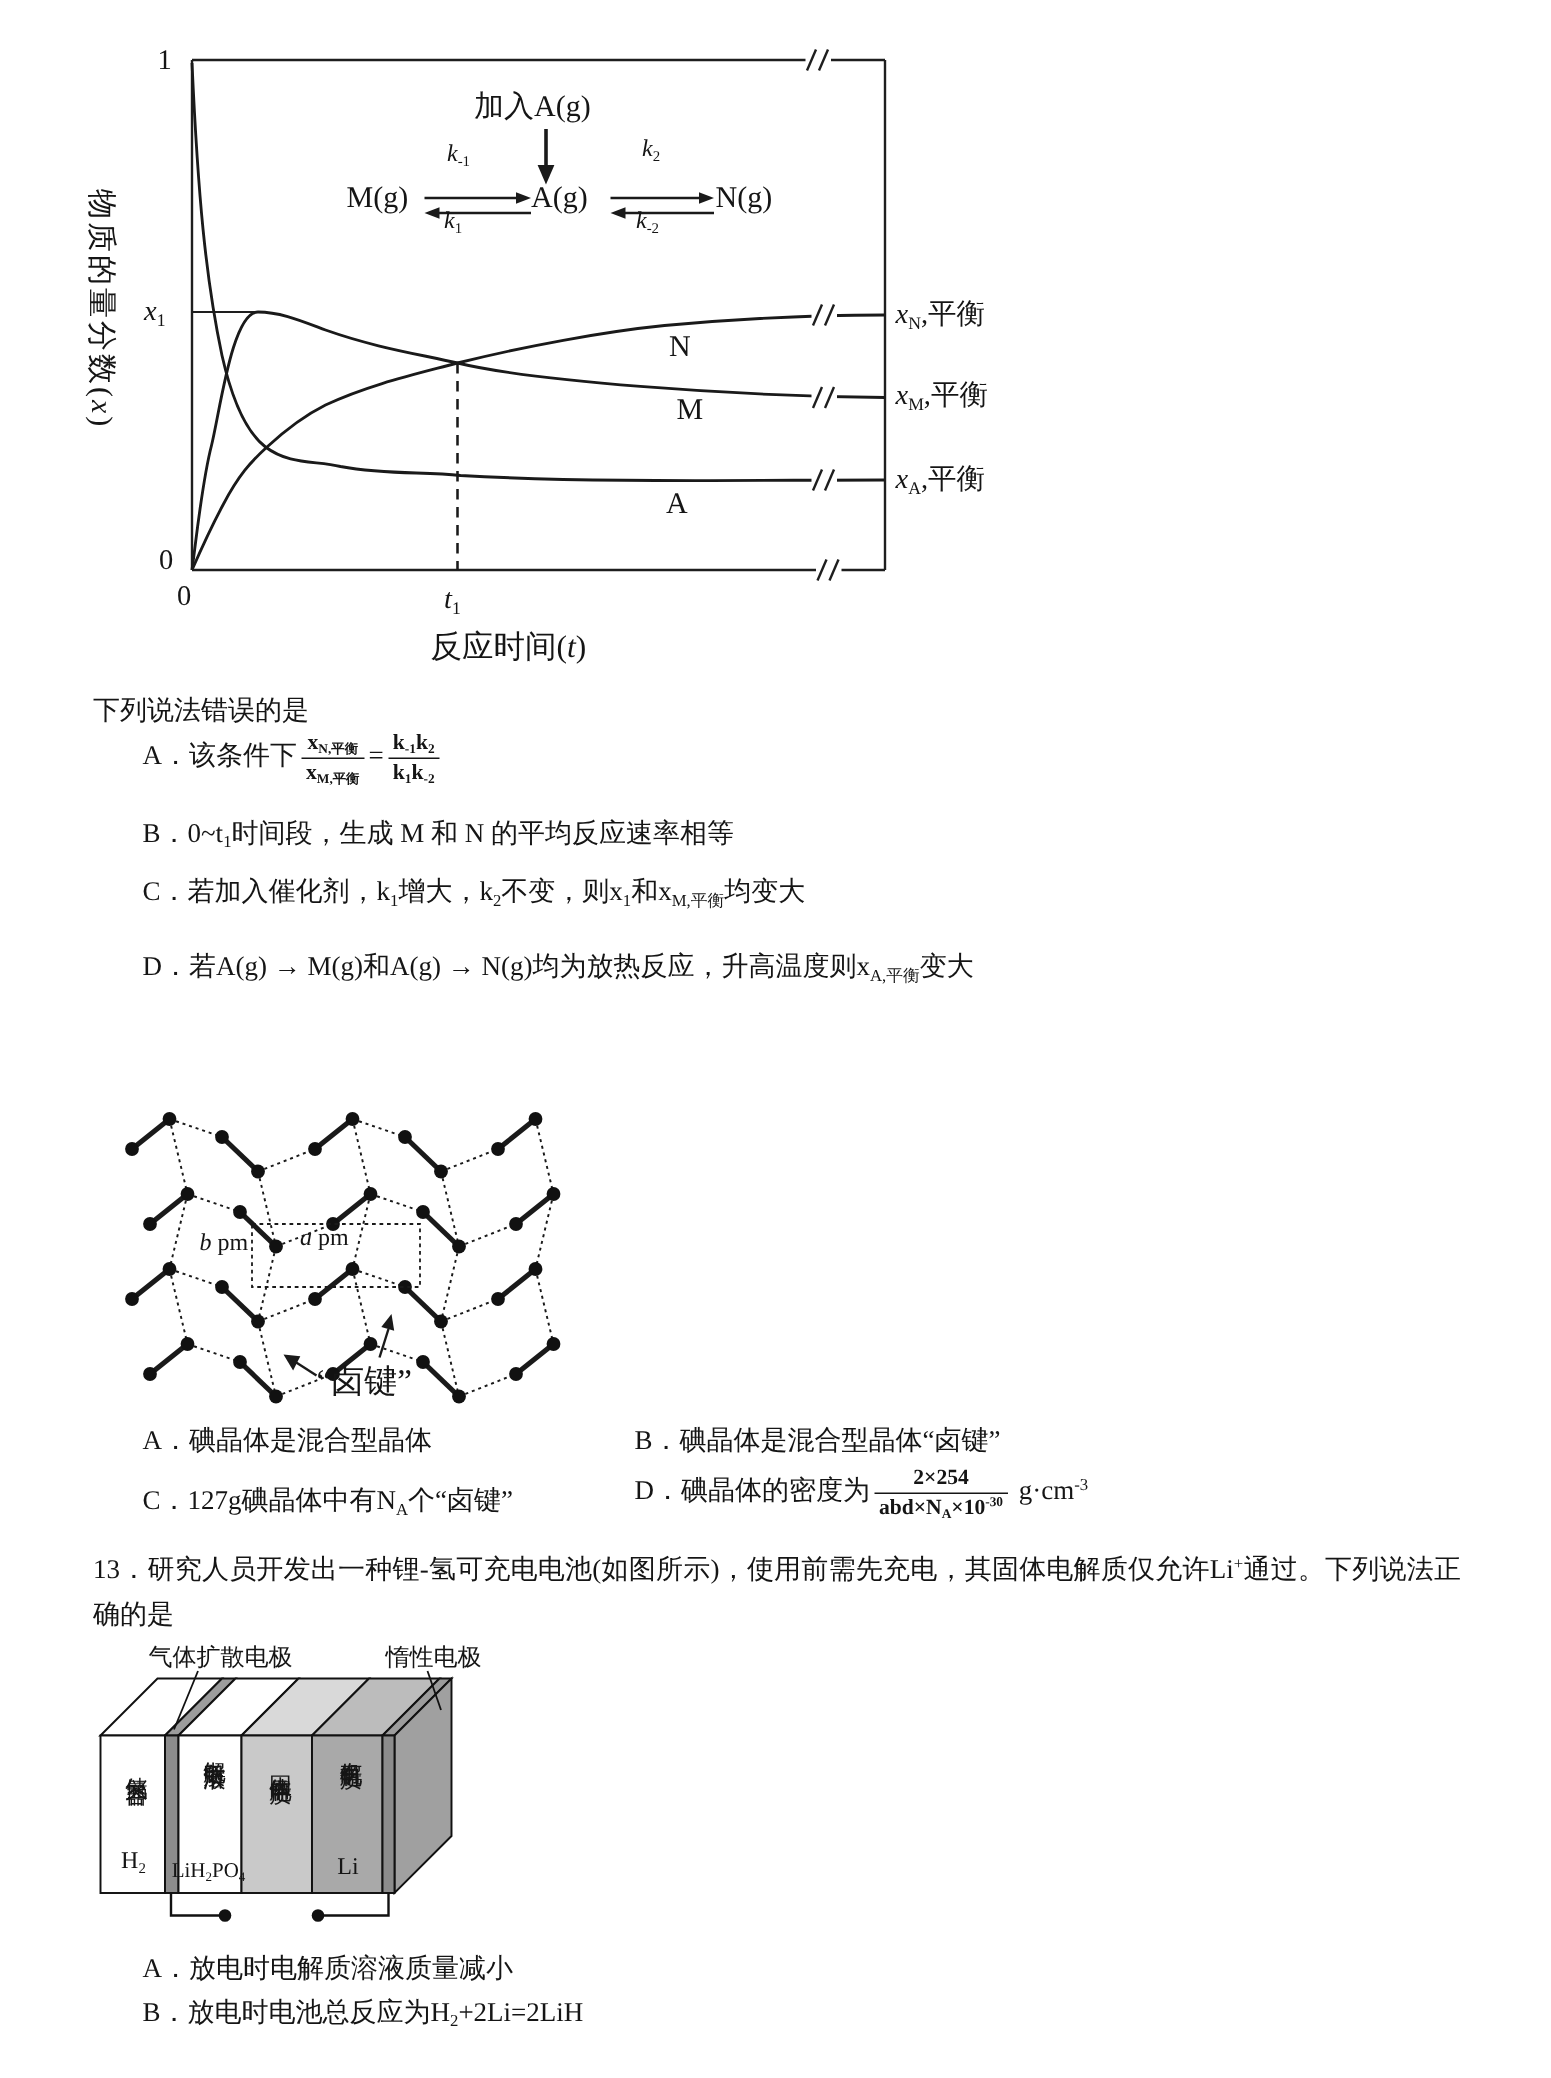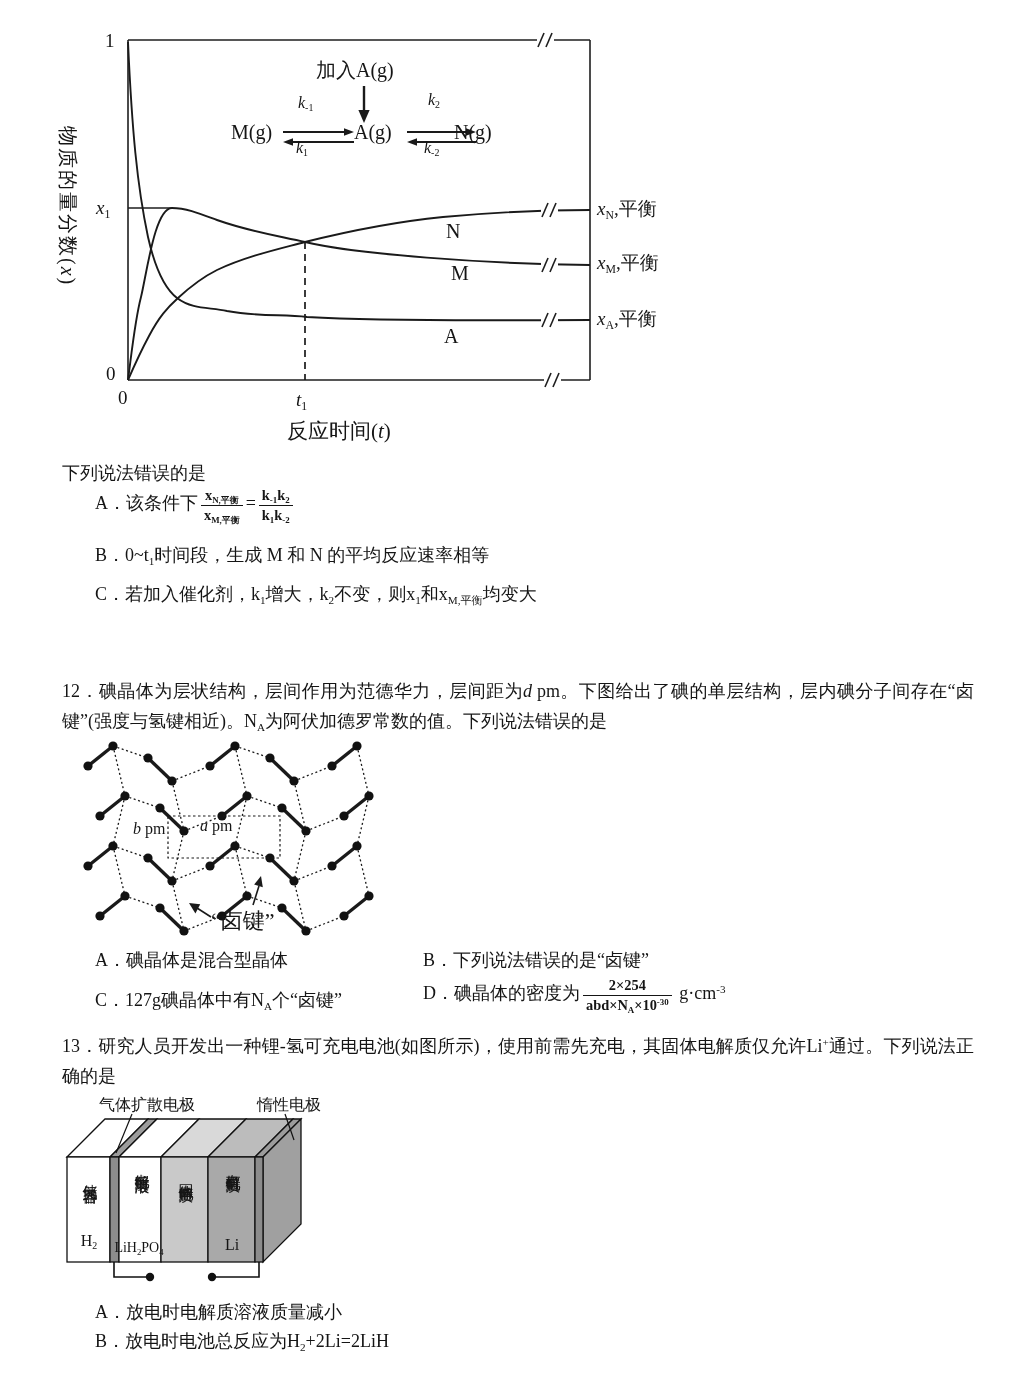--- a/index.html
+++ b/index.html
@@ -89,21 +89,21 @@
   <div class="abs tick" style="left:105px;top:30px">1</div>
   <div class="abs tick" style="left:96px;top:197px"><i>x</i><sub>1</sub></div>
   <div class="abs tick" style="left:106px;top:363px">0</div>
   <div class="abs tick" style="left:118px;top:387px">0</div>
   <div class="abs tick" style="left:296px;top:389px"><i>t</i><sub>1</sub></div>
   <div class="abs clabel" style="left:287px;top:417px;font-size:21px">反应时间(<i>t</i>)</div>
 
   <div class="abs clabel" style="left:316px;top:57px">加入A(g)</div>
   <div class="abs clabel" style="left:231px;top:121px">M(g)</div>
   <div class="abs clabel" style="left:354px;top:121px">A(g)</div>
-  <div class="abs clabel" style="left:454px;top:121px">N(g)</div>
+  <div class="abs clabel" style="left:477px;top:121px">N(g)</div>
   <div class="abs klabel" style="left:298px;top:94px;width:44px"><i>k</i><sub>-1</sub></div>
   <div class="abs klabel" style="left:296px;top:139px;width:44px"><i>k</i><sub>1</sub></div>
   <div class="abs klabel" style="left:428px;top:91px;width:44px"><i>k</i><sub>2</sub></div>
   <div class="abs klabel" style="left:424px;top:139px;width:44px"><i>k</i><sub>-2</sub></div>
 
   <div class="abs clabel" style="left:446px;top:220px">N</div>
   <div class="abs clabel" style="left:451px;top:262px">M</div>
   <div class="abs clabel" style="left:444px;top:325px">A</div>
 
   <div class="abs eqlabel" style="left:597px;top:196px"><i>x</i><sub>N</sub>,平衡</div>
@@ -113,22 +113,22 @@
   <div class="abs txt" style="left:62px;top:459px">下列说法错误的是</div>
   <div class="abs txt" style="left:95px;top:486px">A．该条件下<span class="frac">
         <span class="fn">x<sub>N,平衡</sub></span>
         <span class="fd">x<sub>M,平衡</sub></span>
       </span>=<span class="frac">
         <span class="fn">k<sub>-1</sub>k<sub>2</sub></span>
         <span class="fd">k<sub>1</sub>k<sub>-2</sub></span>
       </span></div>
   <div class="abs txt" style="left:95px;top:541px">B．0~t<sub>1</sub>时间段，生成 M 和 N 的平均反应速率相等</div>
   <div class="abs txt" style="left:95px;top:580px">C．若加入催化剂，k<sub>1</sub>增大，k<sub>2</sub>不变，则x<sub>1</sub>和x<sub>M,平衡</sub>均变大</div>
-
-  <div class="abs para" style="left:62px;top:677px;width:912px">12．碘晶体为层状结构，层间作用为范德华力，层间距为<i>d</i> pm。下图给出了碘的单层结构，层内碘分子间存在“卤键”(强度与氢键相近)。N<sub>A</sub>为阿伏加德罗常数的值。下列说法错误的是</div>
+  <div class="abs txt" style="left:95px;top:630px">D．若A(g) → M(g)和A(g) → N(g)均为放热反应，升高温度则x<sub>A,平衡</sub>变大</div>
+
 
   <svg class="abs" style="left:70px;top:733px" width="330" height="205" viewBox="0 0 330 205">
     <g id="lat">
         <line x1="18" y1="33" x2="43" y2="13" stroke="#1a1a1a" stroke-width="3.4"></line>
         <line x1="43" y1="13" x2="78" y2="25" stroke="#1a1a1a" stroke-width="1.3" stroke-dasharray="2 2.6"></line>
         <line x1="78" y1="25" x2="102" y2="48" stroke="#1a1a1a" stroke-width="3.4"></line>
         <line x1="102" y1="48" x2="140" y2="33" stroke="#1a1a1a" stroke-width="1.3" stroke-dasharray="2 2.6"></line>
         <line x1="43" y1="13" x2="55" y2="63" stroke="#1a1a1a" stroke-width="1.3" stroke-dasharray="2 2.6"></line>
         <line x1="102" y1="48" x2="114" y2="98" stroke="#1a1a1a" stroke-width="1.3" stroke-dasharray="2 2.6"></line>
         <line x1="140" y1="33" x2="165" y2="13" stroke="#1a1a1a" stroke-width="3.4"></line>
@@ -223,21 +223,21 @@
       <polygon points="119,170 130.2,171.2 125.4,180.6" stroke="none"></polygon>
       <line x1="183" y1="172" x2="189" y2="153" stroke-width="1.6"></line>
       <polygon points="191,143 192.8,154.2 184.2,151.6" stroke="none"></polygon>
     </g>
   </svg>
   <div class="abs dlabel" style="left:133px;top:820px"><i>b</i> pm</div>
   <div class="abs dlabel" style="left:200px;top:817px"><i>a</i> pm</div>
   <div class="abs dlabel" style="left:211px;top:906px;font-size:22px">“卤键”</div>
 
   <div class="abs txt" style="left:95px;top:946px">A．碘晶体是混合型晶体</div>
-  <div class="abs txt" style="left:423px;top:946px">B．下列说法错误的是“卤键”</div>
+  <div class="abs txt" style="left:423px;top:946px">B．碘晶体是混合型晶体“卤键”</div>
   <div class="abs txt" style="left:95px;top:986px">C．127g碘晶体中有N<sub>A</sub>个“卤键”</div>
   <div class="abs txt" style="left:423px;top:976px">D．碘晶体的密度为<span class="frac">
         <span class="fn">2×254</span>
         <span class="fd">abd×N<sub>A</sub>×10<sup>-30</sup></span>
       </span>&nbsp;g·cm<sup>-3</sup></div>
 
   <div class="abs para" style="left:62px;top:1032px;width:912px">13．研究人员开发出一种锂-氢可充电电池(如图所示)，使用前需先充电，其固体电解质仅允许Li<sup>+</sup>通过。下列说法正确的是</div>
 
   <svg class="abs" style="left:50px;top:1085px" width="290" height="215" viewBox="0 0 290 215">
     <g stroke="#111" stroke-width="1.3">

